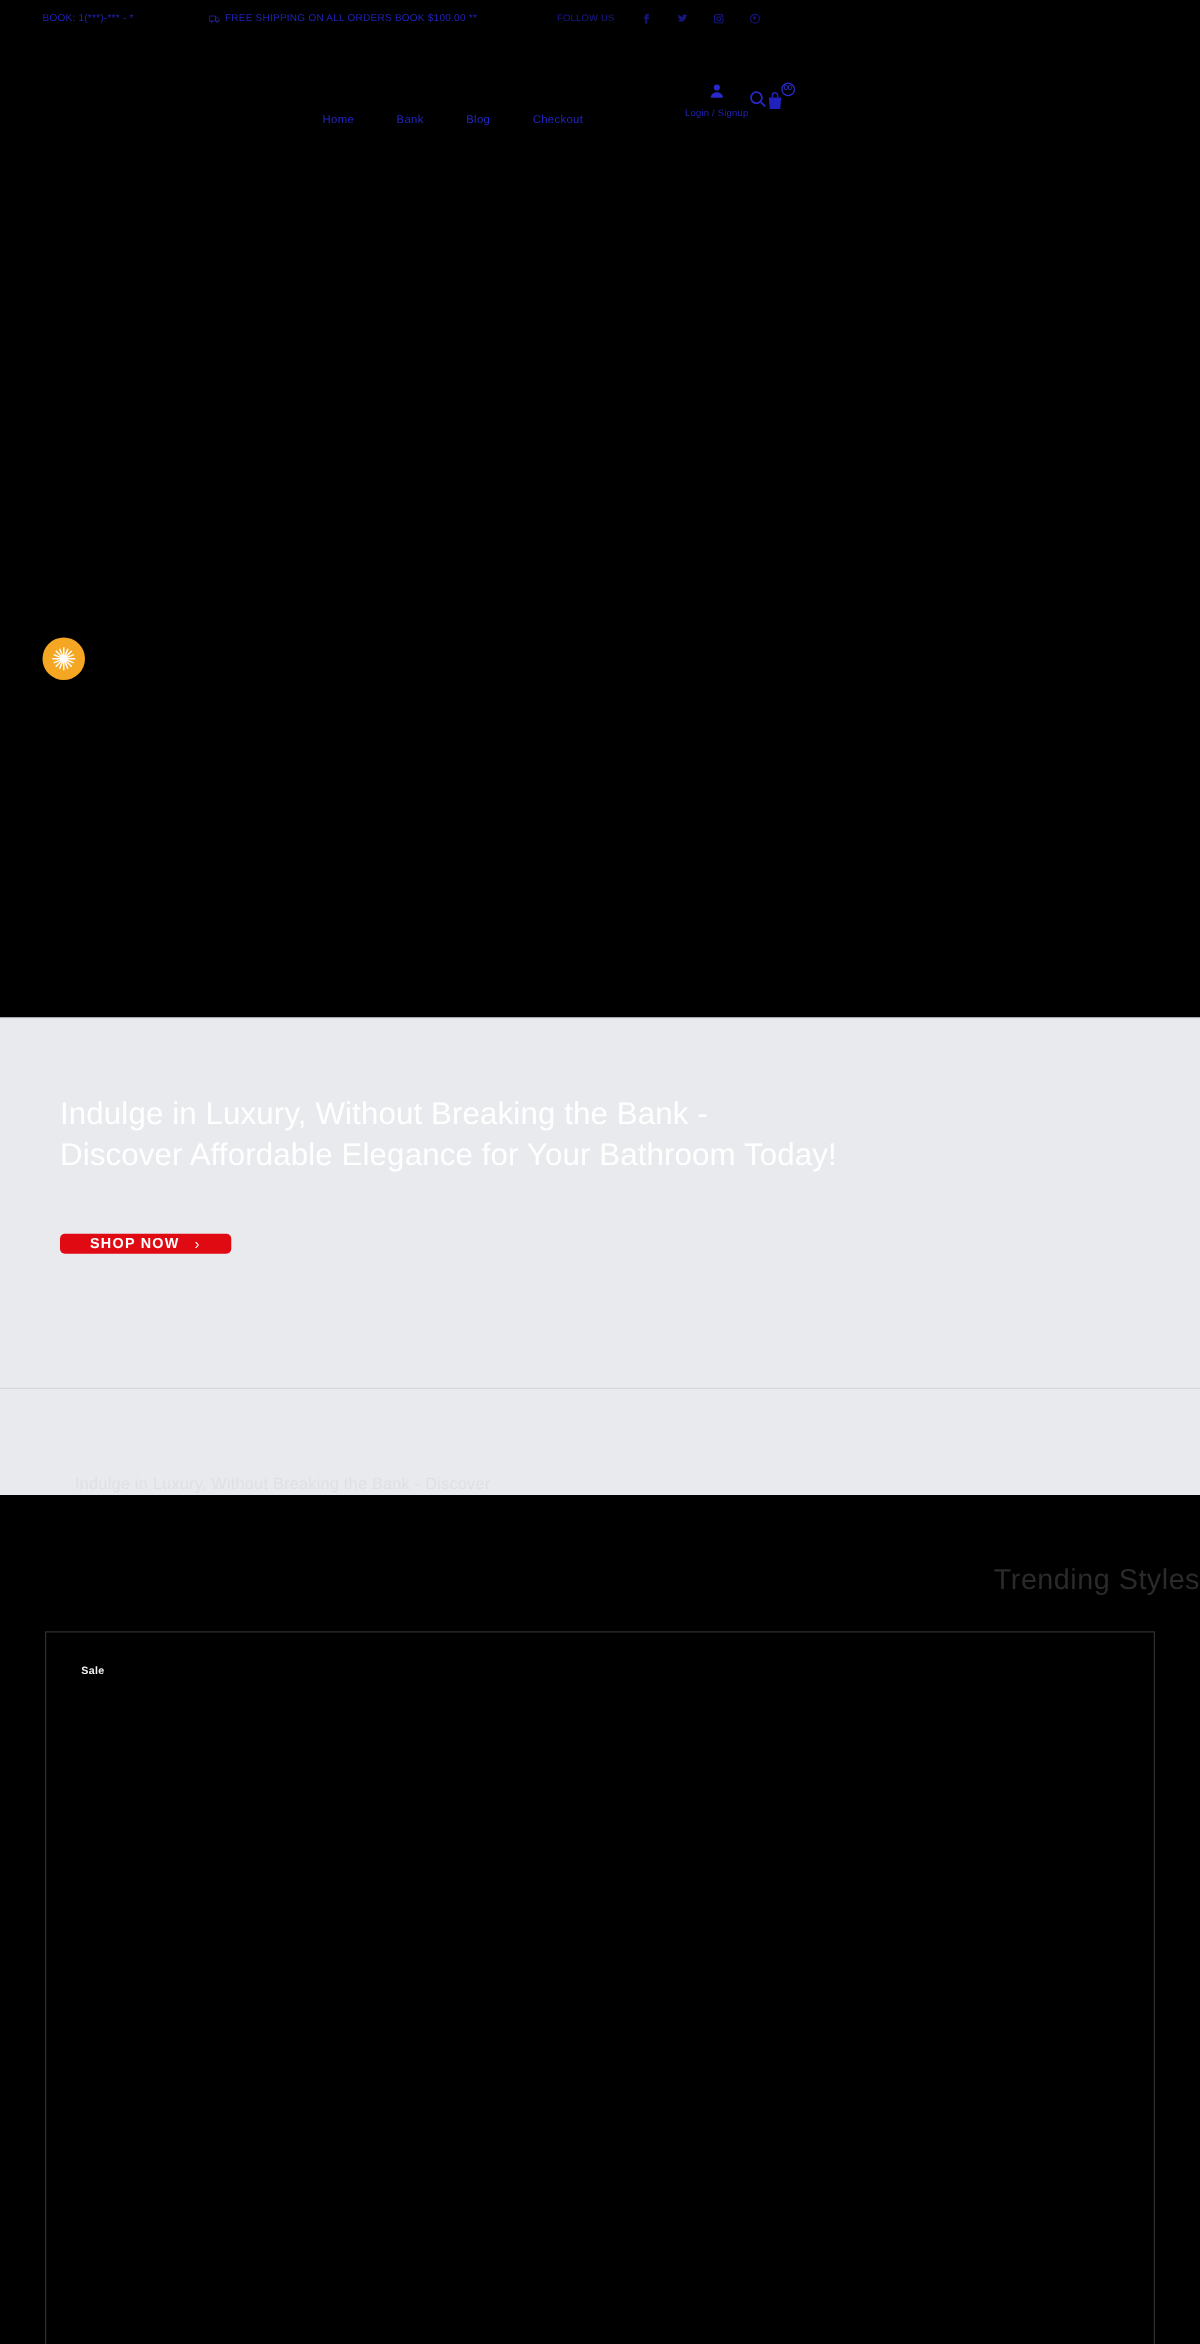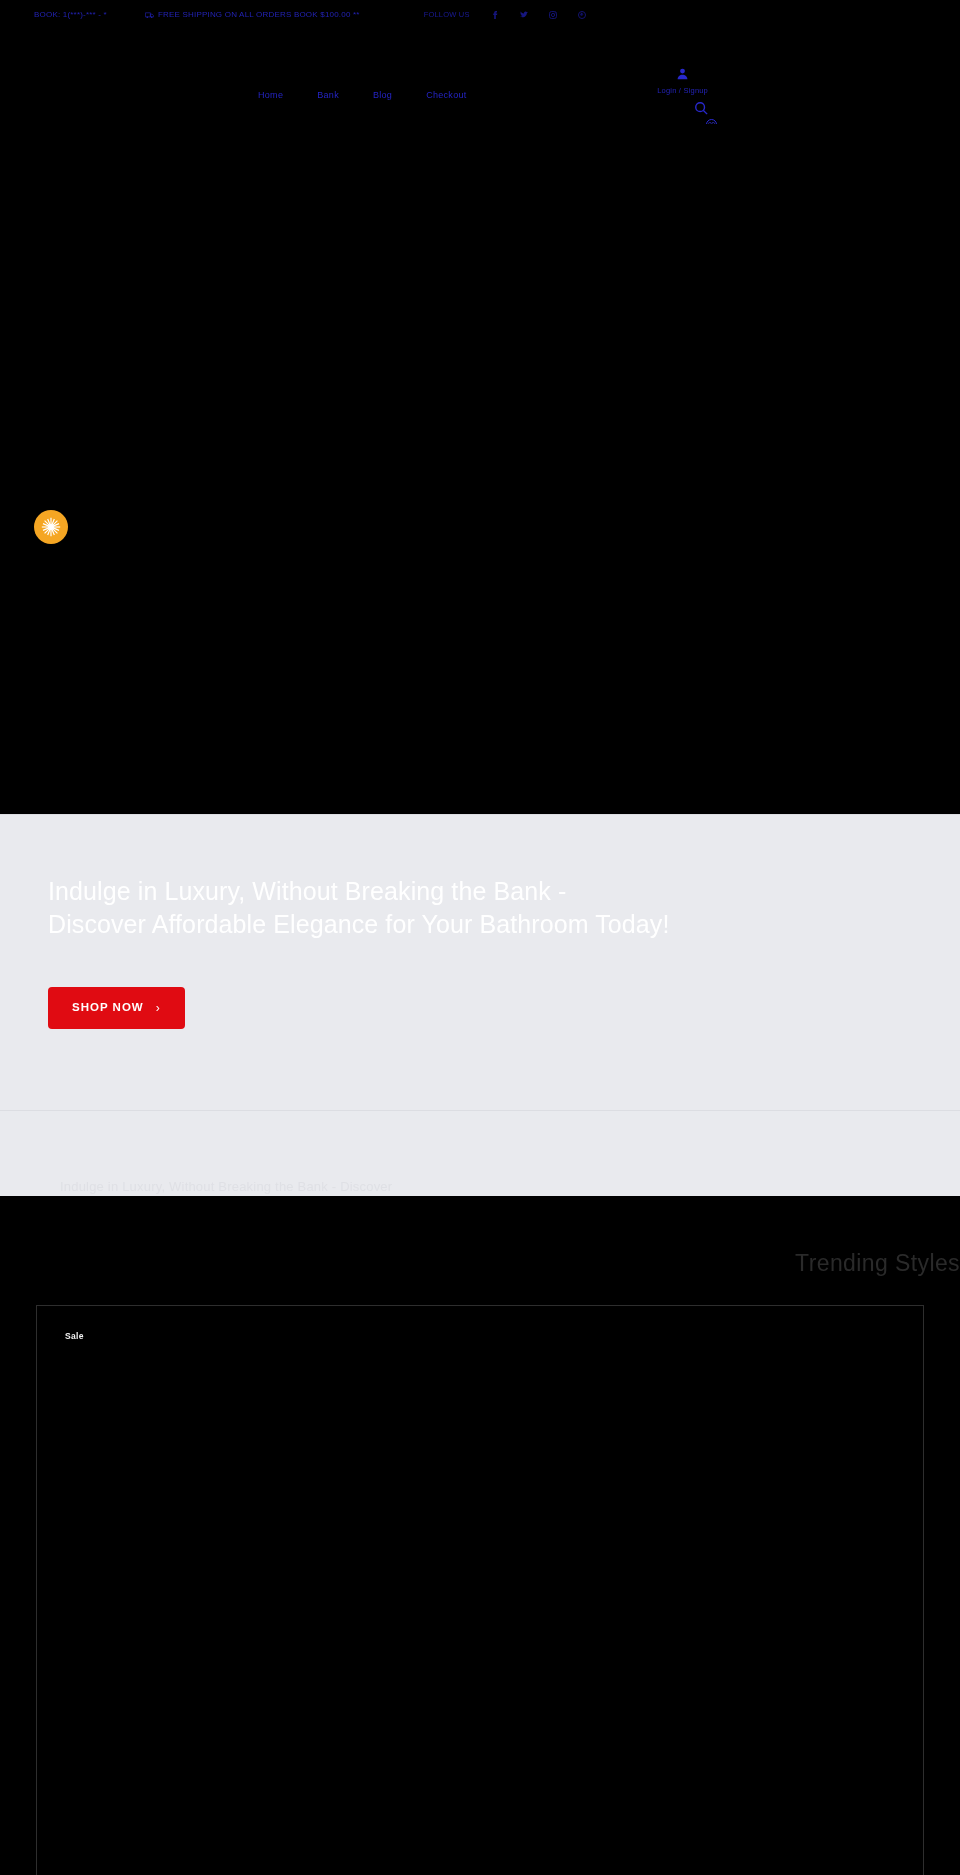--- a/index.html
+++ b/index.html
@@ -18,21 +18,21 @@
     display:flex;
     align-items:center;
     font-size:8px;
     color:#1c1ca8;
     letter-spacing:.2px;
   }
   .topbar-left {
     margin-left:34px;
     display:flex;
     align-items:center;
-    gap:38px;
+    gap:60px;
   }
   .topbar-phone { color:#2222b4; }
   .topbar-ship { color:#2222b4; display:flex; align-items:center; gap:4px; }
   .topbar-ship .truck { display:inline-block; width:9px; height:7px; position:relative; top:1px; }
   .topbar-right {
     margin-left:64px;
     display:flex;
     align-items:flex-end;
     gap:21px;
     color:#1a1a96;
@@ -58,25 +58,25 @@
     display:flex;
     gap:34px;
     font-size:9px;
     color:#2424c4;
     letter-spacing:.3px;
   }
   .nav a { color:#2424c4; text-decoration:none; }
 
   .header-right {
     position:absolute;
-    right:252px; top:38px;
+    right:232px; top:38px;
     width:180px;
     display:flex;
-    flex-direction:column;
-    align-items:flex-end;
+    flex-direction:row;
+    align-items:flex-start;
   }
   .acct {
     display:flex; flex-direction:column; align-items:center; gap:2px;
   }
   .acct-ic { color:#2828cc; }
   .acct-label { font-size:7.5px; color:#2323b8; letter-spacing:.2px; white-space:nowrap; }
   .search-ic { margin-top:6px; color:#2828cc; }
   .cart-wrap { margin-top:7px; position:relative; }
   .cart-ic { color:#2020bb; }
   .cart-badge {
@@ -128,26 +128,27 @@
     line-height:1.33;
     color:#ffffff;
     font-weight:400;
     letter-spacing:.1px;
     white-space:pre-line;
   }
   .shop-btn {
     position:absolute;
     left:48px; top:172px;
     display:inline-flex;
+    align-items:center;
     gap:12px;
     background:#e00b12;
     color:#fff;
     border:none;
     border-radius:4px;
-    padding:14px 24px;
+    padding:1px 24px;
     font-size:11.5px;
     font-weight:700;
     letter-spacing:1px;
     cursor:pointer;
   }
   .shop-btn .chev { font-size:12px; font-weight:400; opacity:.95; }
   .hero-loader {
     position:absolute;
     left:466px; top:958px;
     width:28px; height:28px;

